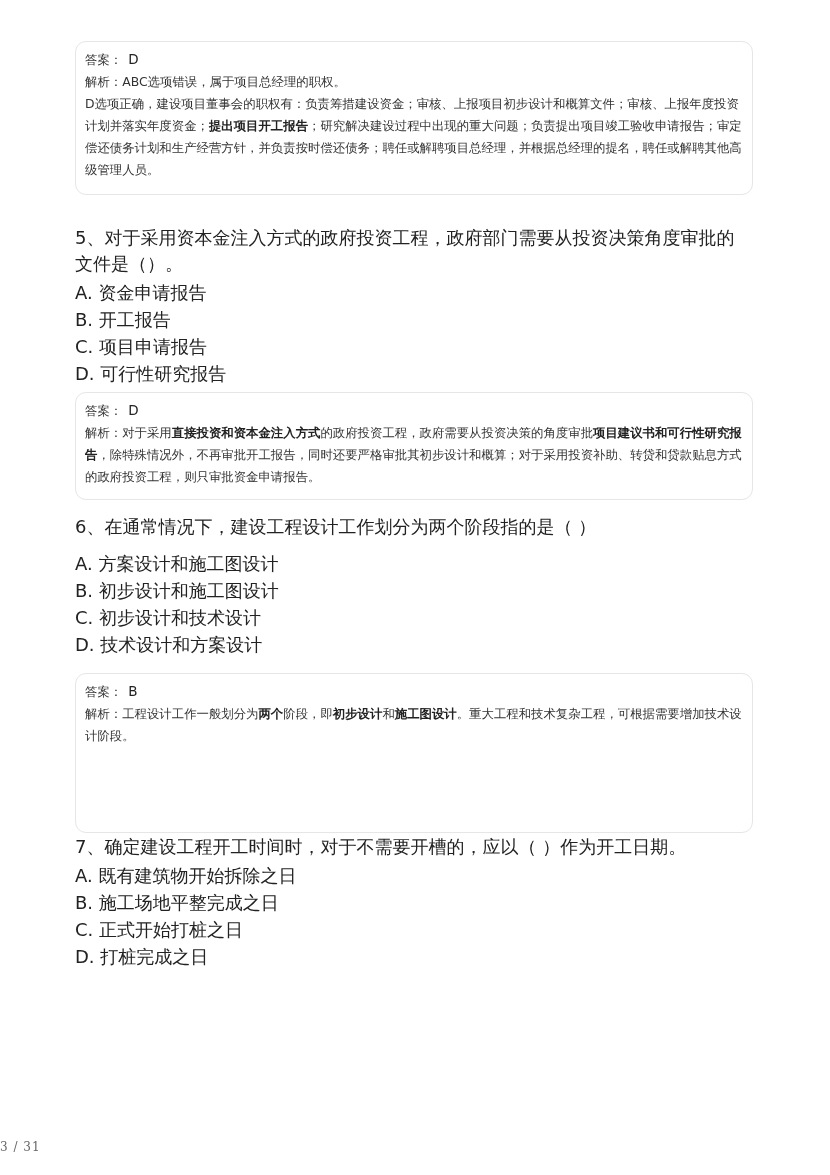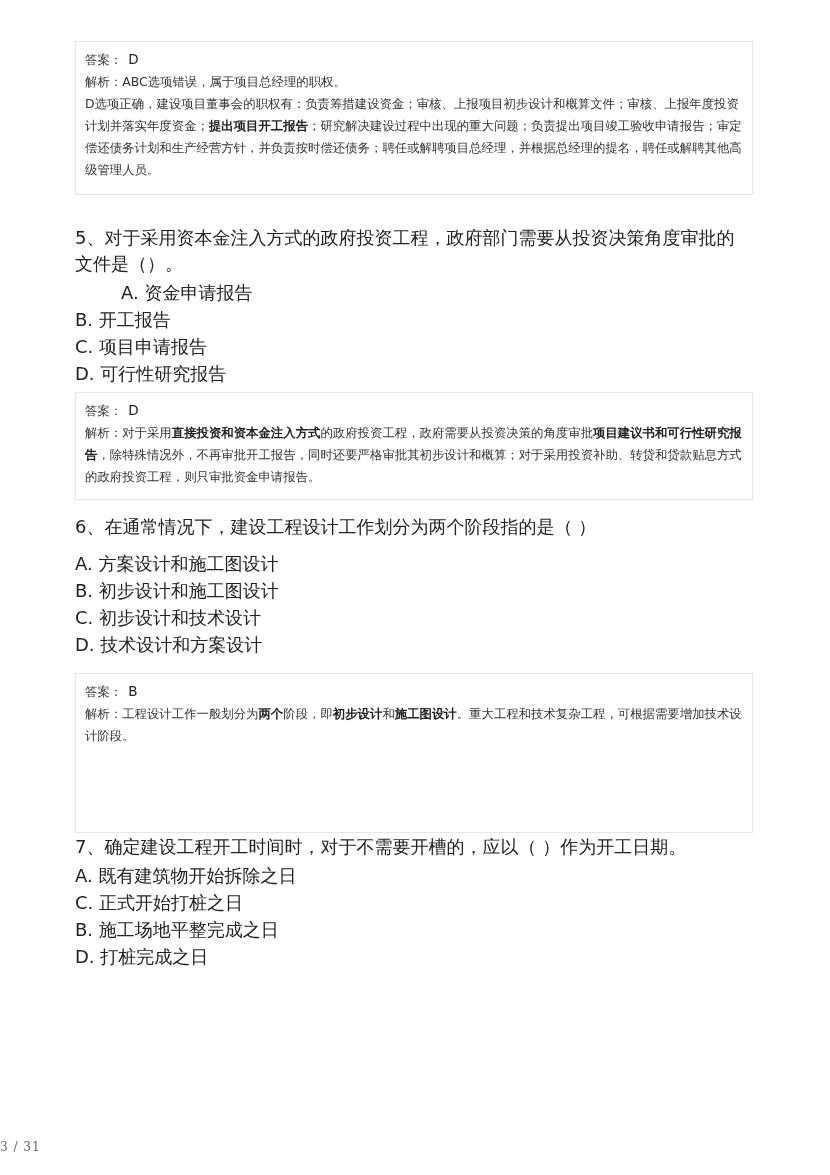--- a/index.html
+++ b/index.html
@@ -4,21 +4,21 @@
   <style>
     html, body { margin: 0; padding: 0; background: #ffffff; }
     body {
       width: 830px; height: 1175px; position: relative; overflow: hidden;
       font-family: "DejaVu Sans", "Liberation Sans", sans-serif;
       color: #222222;
     }
     .page { position: absolute; left: 0; top: 0; width: 830px; height: 1175px; }
     .answer-box {
       position: absolute; left: 75px; width: 678px;
-      border: 1px solid #e6e6e6; border-radius: 0;
+      border: 1px solid #e6e6e6; border-radius: 11px;
       box-sizing: border-box; padding: 6px 9px 6px 9px;
       background: #ffffff;
       font-family: "DejaVu Serif", "Liberation Serif", serif;
       font-size: 12.4px; line-height: 22px; color: #333333;
     }
     .answer-box::before {
       content: ""; position: absolute; left: -4px; top: -4px; width: 7px; height: 7px;
       border: 1px solid #eeeeee; background: #fff; transform: rotate(45deg);
       border-right: none; border-bottom: none; display: none;
     }
@@ -52,21 +52,21 @@
     <div class="analysis">
       <span>解析：</span><span class="latin">ABC</span><span>选项错误，属于项目总经理的职权。</span>
     </div>
     <div class="analysis">
       <span class="latin">D</span><span>选项正确，建设项目董事会的职权有：负责筹措建设资金；审核、上报项目初步设计和概算文件；审核、上报年度投资计划并落实年度资金；</span><b>提出项目开工报告</b><span>；研究解决建设过程中出现的重大问题；负责提出项目竣工验收申请报告；审定偿还债务计划和生产经营方针，并负责按时偿还债务；聘任或解聘项目总经理，并根据总经理的提名，聘任或解聘其他高级管理人员。</span>
     </div>
   </div>
 
   <div class="question" style="top:225px;">
     <p class="q-stem" style="width:675px;">5、对于采用资本金注入方式的政府投资工程，政府部门需要从投资决策角度审批的文件是（）。</p>
-    <p class="option" style="margin-top:2px;margin-left:46px;"><span class="opt-key">A.</span> <span>资金申请报告</span></p>
+    <p class="option" style="margin-top:2px;"><span class="opt-key">A.</span> <span>资金申请报告</span></p>
     <p class="option"><span class="opt-key">B.</span> <span>开工报告</span></p>
     <p class="option"><span class="opt-key">C.</span> <span>项目申请报告</span></p>
     <p class="option"><span class="opt-key">D.</span> <span>可行性研究报告</span></p>
   </div>
 
   <div class="answer-box" style="top:392px; height:108px;">
     <div class="answer-line">
       <span class="label">答案：</span><span class="letter">D</span>
     </div>
     <div class="analysis">
@@ -87,20 +87,20 @@
       <span class="label">答案：</span><span class="letter">B</span>
     </div>
     <div class="analysis">
       <span>解析：</span><span>工程设计工作一般划分为</span><b>两个</b><span>阶段，即</span><b>初步设计</b><span>和</span><b>施工图设计</b><span>。重大工程和技术复杂工程，可根据需要增加技术设计阶段。</span>
     </div>
   </div>
 
   <div class="question" style="top:834px;">
     <p class="q-stem">7、确定建设工程开工时间时，对于不需要开槽的，应以（ ）作为开工日期。</p>
     <p class="option" style="margin-top:2px;"><span class="opt-key">A.</span> <span>既有建筑物开始拆除之日</span></p>
+    <p class="option"><span class="opt-key">B.</span> <span>施工场地平整完成之日</span></p>
     <p class="option"><span class="opt-key">C.</span> <span>正式开始打桩之日</span></p>
-    <p class="option"><span class="opt-key">B.</span> <span>施工场地平整完成之日</span></p>
     <p class="option"><span class="opt-key">D.</span> <span>打桩完成之日</span></p>
   </div>
 
   <div class="footer-page">3 / 31</div>
 
 </div>
 
 </body></html>

